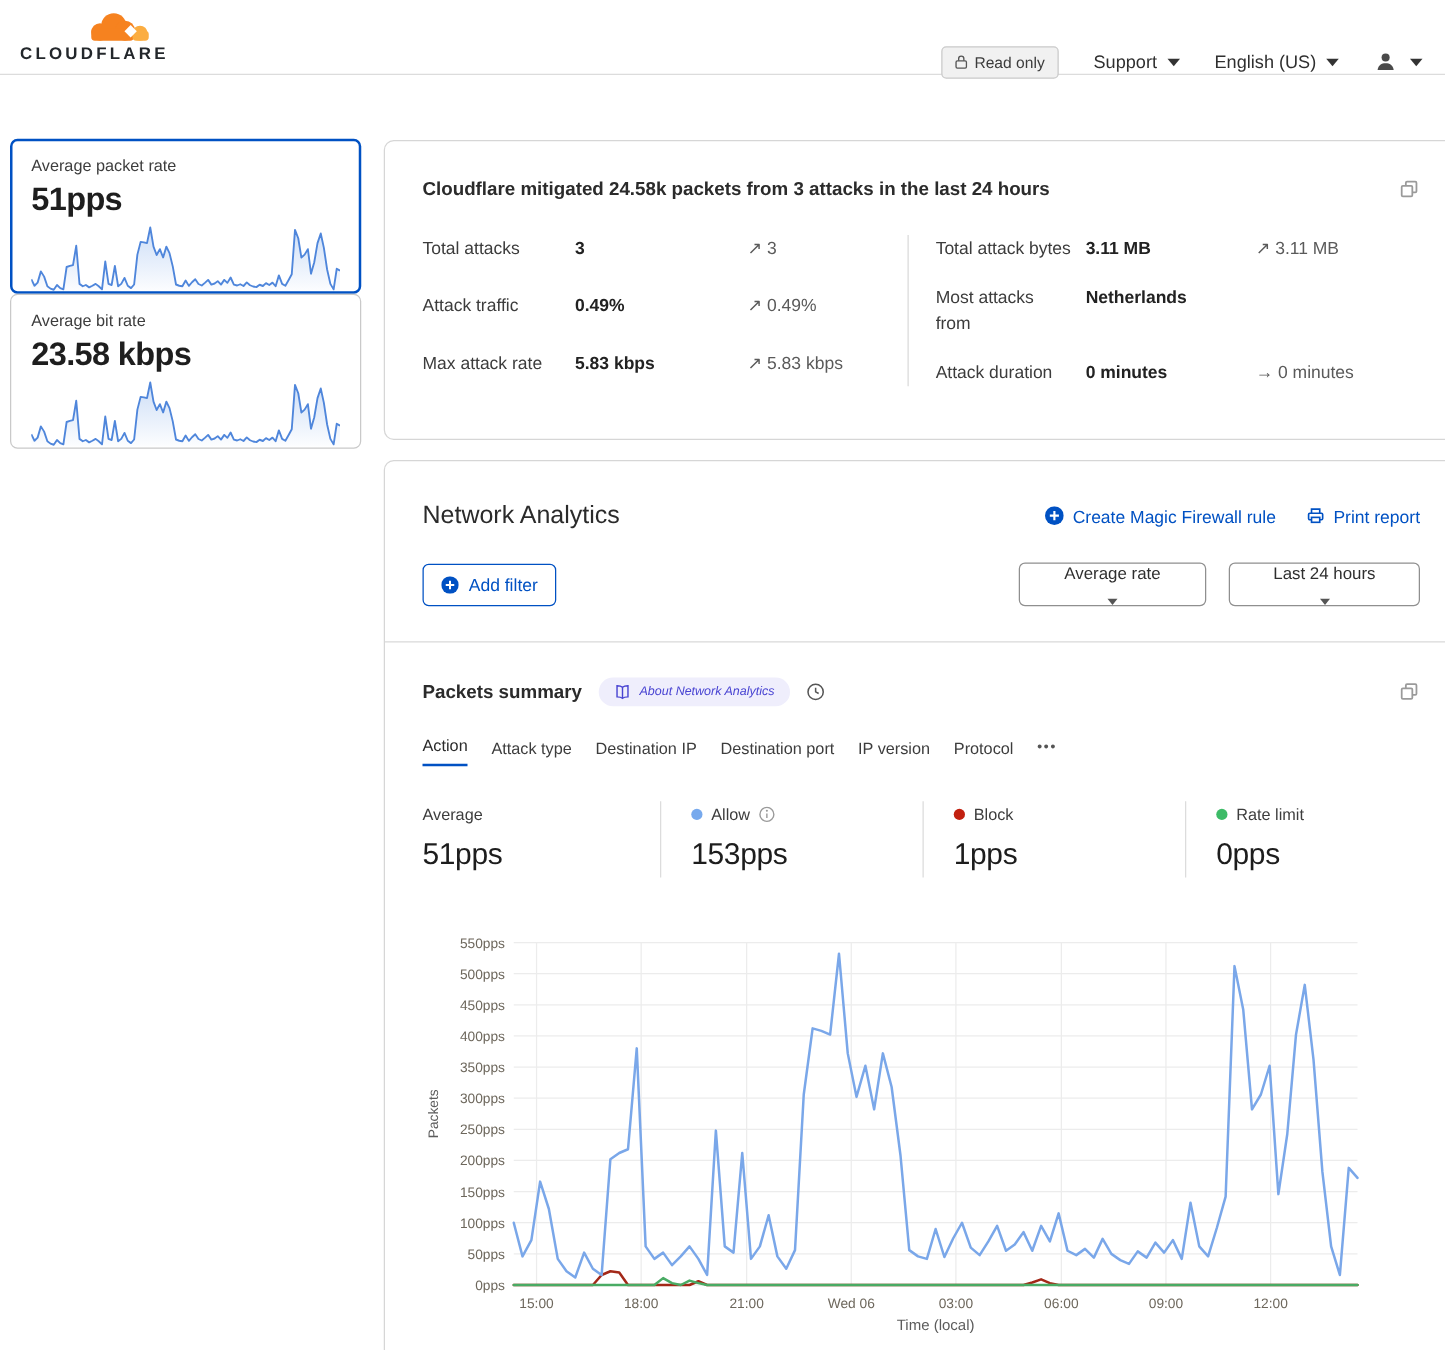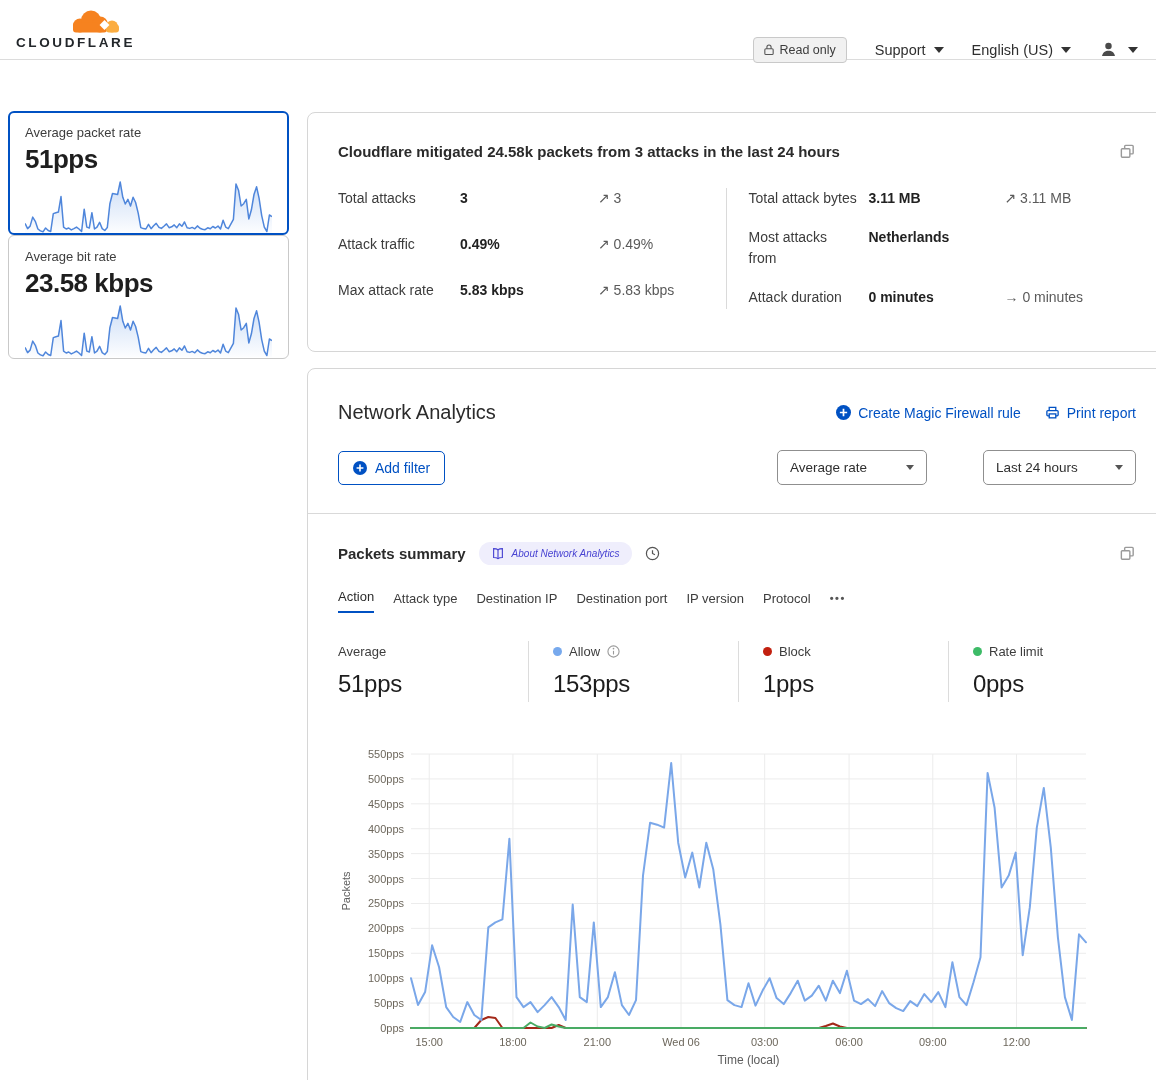--- a/index.html
+++ b/index.html
@@ -67,23 +67,23 @@
   .na-filters { display:flex; justify-content:space-between; align-items:center; margin:26px 0 28px; }
   .add-filter {
     display:flex; align-items:center; gap:8px; background:#fff;
     border:1px solid #0051c3; border-radius:5px; padding:8px 14px;
     color:#0051c3; font-size:14px; cursor:pointer; font-family:inherit;
   }
   .selects { display:flex; gap:18px; }
   .select {
     border:1px solid #8f8f8f; border-radius:5px; height:35px;
     display:flex; align-items:center; justify-content:space-between;
-    padding:0 12px; font-size:13.5px; color:#2f2f2f; cursor:pointer; background:#fff;
-  }
-  .select.metric { width:150px; } .select.range { width:153px;margin-left:38px; }
+    padding:0 12px; font-size:13.5px; color:#2f2f2f; cursor:pointer; background:#fff;flex-direction:column;
+  }
+  .select.metric { width:150px; } .select.range { width:153px; }
   .scaret {
     width:0; height:0; border-left:4.5px solid transparent;
     border-right:4.5px solid transparent; border-top:5.5px solid #555;
   }
   .hr { border-top:1px solid #d9d9d9; }
   
   .pk { padding:28px 30px 0; }
   .pk-head { display:flex; align-items:center; gap:13px; }
   .pk-title { font-size:15px; font-weight:700; color:#2b2b2b; }
   .badge {

